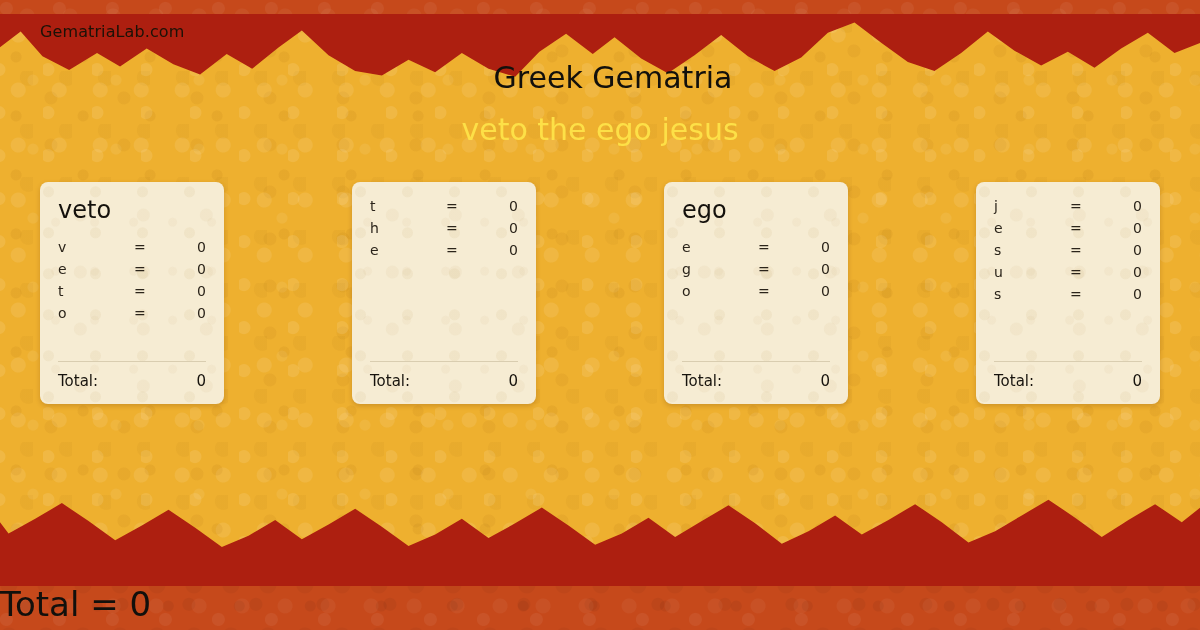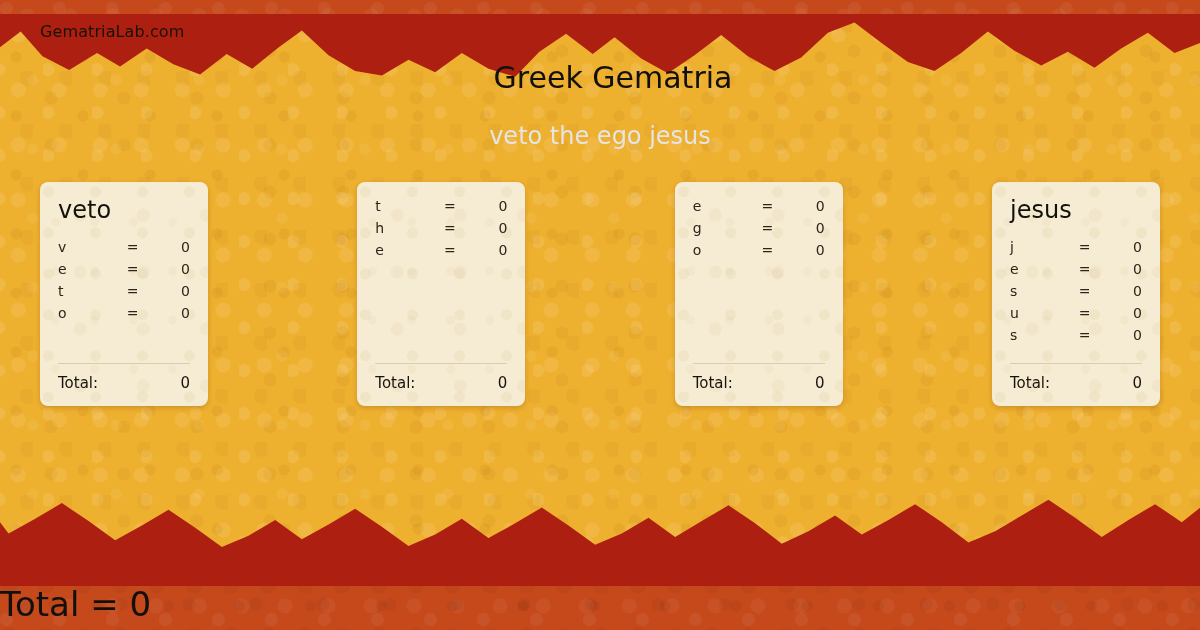--- a/index.html
+++ b/index.html
@@ -113,45 +113,45 @@
     left: 0; right: 0;
     top: 60px;
     text-align: center;
     font-size: 30px;
     color: #12100c;
     margin-left: 26px;
   }
   .subtitle {
     position: absolute;
     left: 0; right: 0;
-    top: 122px;
+    top: 112px;
     text-align: center;
-    font-size: 24px;
-    color: #e5e5e5;
+    font-size: 30px;
+    color: #fde047;
   }
   .grand-total {
     position: absolute;
     left: 0; right: 0;
     bottom: 6px;
     text-align: left;
     font-size: 34px;
     color: #12100c;
   }
 
   
   .cards {
     position: absolute;
     left: 40px;
     top: 182px;
     width: 1120px;
     display: flex;
     justify-content: space-between;
   }
   .card {
-    width: 168px;
+    width: 184px;
     min-height: 222px;
     background-color: #f6ecd3;
     background-image:
       radial-gradient(circle at 18% 24%, rgba(190,160,100,0.10) 0 5px, transparent 6px),
       radial-gradient(circle at 64% 58%, rgba(190,160,100,0.08) 0 6px, transparent 7px),
       radial-gradient(circle at 40% 82%, rgba(190,160,100,0.07) 0 4px, transparent 5px);
     background-size: 47px 41px, 63px 57px, 39px 49px;
     border-radius: 8px;
     box-shadow: 0 2px 5px rgba(90,40,10,0.22);
     padding: 16px 18px 14px 18px;
@@ -257,20 +257,21 @@
           </div>
         </div>
         <div class="spacer"></div>
         <div class="divider"></div>
         <div class="total-row">
           <span class="tlabel">Total:</span>
           <span class="tval">0</span>
         </div>
       </div>
       <div class="card">
+        <div class="card-title">ego</div>
         <div class="rows">
           <div class="row">
             <span class="ltr">e</span>
             <span class="eq">=</span>
             <span class="val">0</span>
           </div>
           <div class="row">
             <span class="ltr">g</span>
             <span class="eq">=</span>
             <span class="val">0</span>
@@ -282,21 +283,20 @@
           </div>
         </div>
         <div class="spacer"></div>
         <div class="divider"></div>
         <div class="total-row">
           <span class="tlabel">Total:</span>
           <span class="tval">0</span>
         </div>
       </div>
       <div class="card">
-        <div class="card-title">jesus</div>
         <div class="rows">
           <div class="row">
             <span class="ltr">j</span>
             <span class="eq">=</span>
             <span class="val">0</span>
           </div>
           <div class="row">
             <span class="ltr">e</span>
             <span class="eq">=</span>
             <span class="val">0</span>

